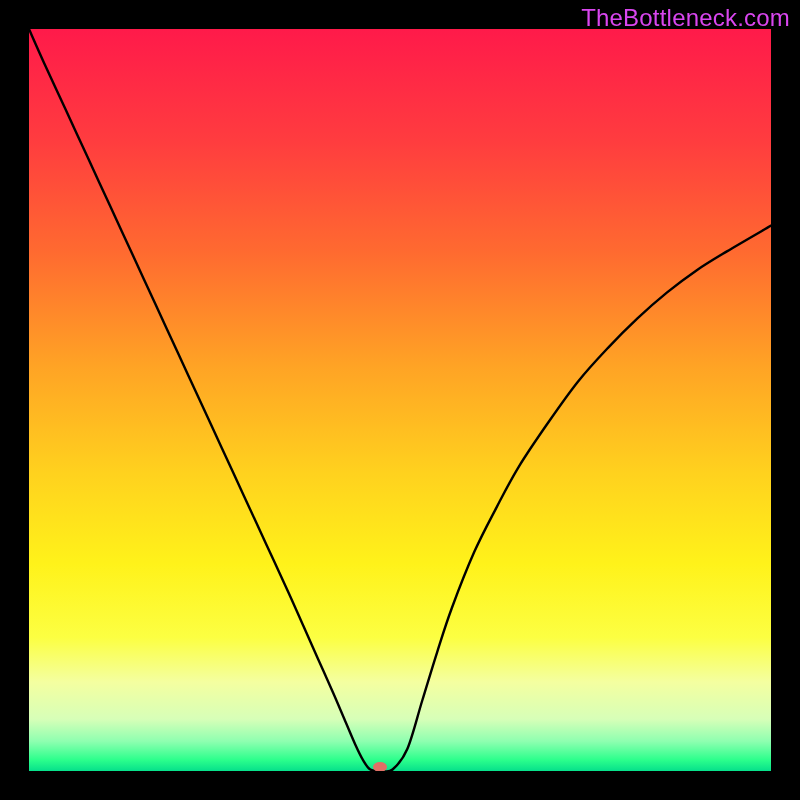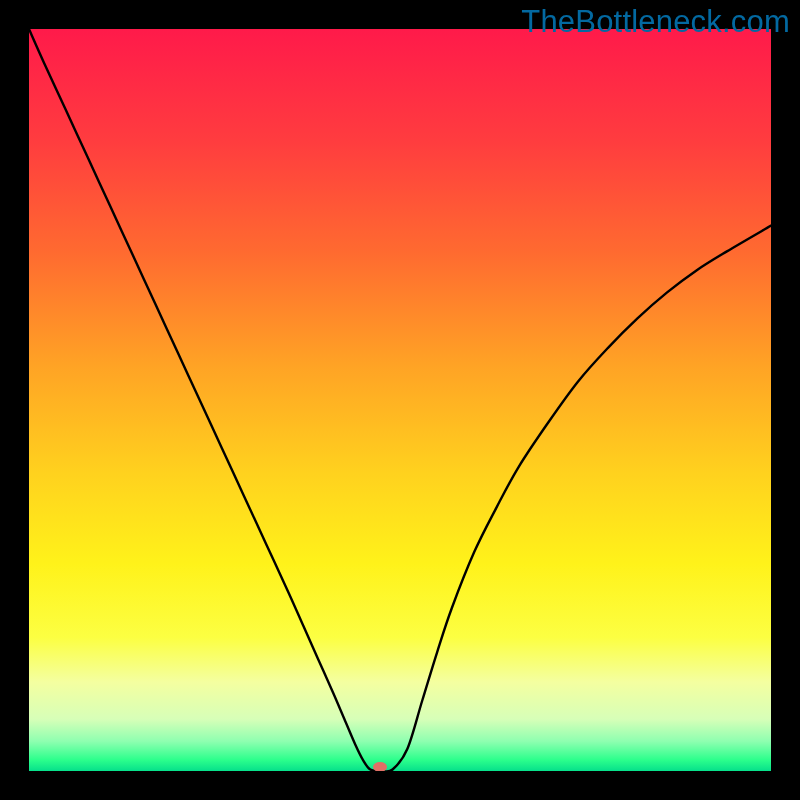--- a/index.html
+++ b/index.html
@@ -14,22 +14,22 @@
   .chart-container {
     position: relative;
     width: 800px;
     height: 800px;
     background: #000;
   }
   .watermark {
     position: absolute;
     top: 4px;
     right: 10px;
-    color: #0369a1;
-    font-size: 31px;
+    color: #d946ef;
+    font-size: 24px;
     font-weight: 500;
     letter-spacing: 0.2px;
     z-index: 10;
   }
   .plot-area {
     position: absolute;
     left: 29px;
     top: 29px;
     width: 742px;
     height: 742px;

